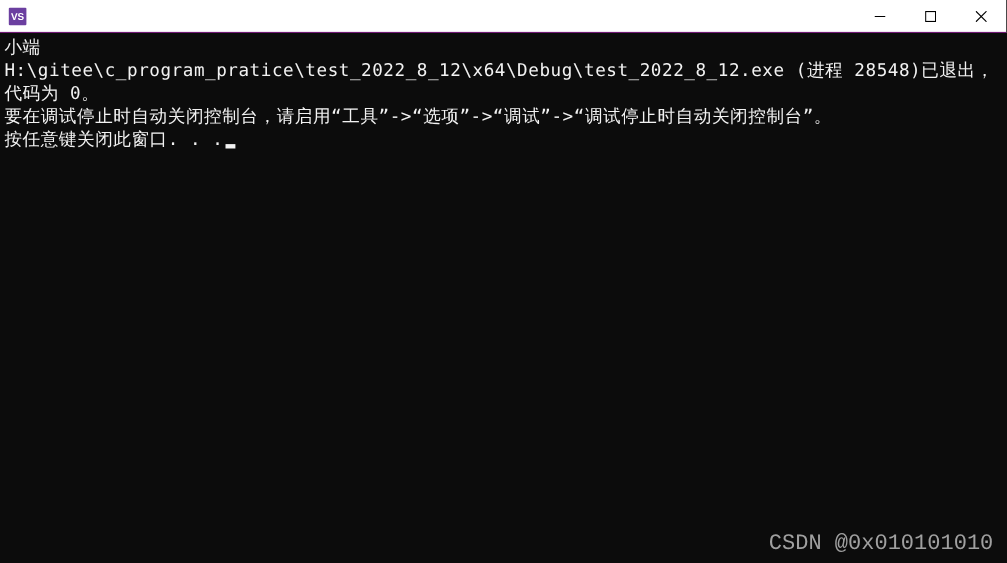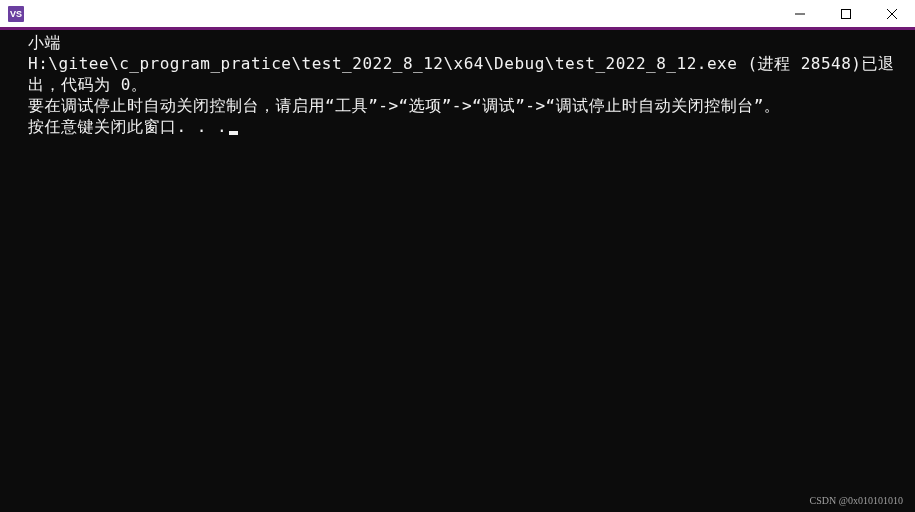--- a/index.html
+++ b/index.html
@@ -14,21 +14,21 @@
       font-family: "Segoe UI", Tahoma, sans-serif;
       overflow: hidden;
       position: relative;
     }
     .titlebar {
       height: 30px;
       background: #ffffff;
       display: flex;
       align-items: center;
       justify-content: space-between;
-      border-bottom: 3px solid #701a75;
+      border-bottom: 1px solid #701a75;
     }
     .titlebar-left {
       display: flex;
       align-items: center;
       padding-left: 8px;
       gap: 8px;
     }
     .app-icon {
       width: 16px;
       height: 16px;
@@ -64,38 +64,37 @@
     }
     .console-area {
       padding: 2px 4px;
       font-family: "NSimSun", "SimSun", "Consolas", monospace;
       font-size: 16px;
       line-height: 21px;
       color: #f2f2f2;
       white-space: pre-wrap;
       word-break: break-all;
       letter-spacing: 0.5px;
-      margin-left: 24px;
     }
     .cursor {
       display: inline-block;
       width: 9px;
       height: 4px;
       background: #f2f2f2;
       vertical-align: bottom;
       margin-bottom: 2px;
       margin-left: 2px;
     }
     .watermark {
       position: absolute;
       bottom: 6px;
       right: 12px;
       color: #a0a0a0;
-      font-size: 10px;
-      font-family: Liberation Serif, serif;
+      font-size: 20px;
+      font-family: Liberation Mono, monospace;
     }
   </style>
 </head>
 <body>
 
 <div class="titlebar">
   <div class="titlebar-left">
     <div class="app-icon">VS</div>
   </div>
   <div class="titlebar-right">

